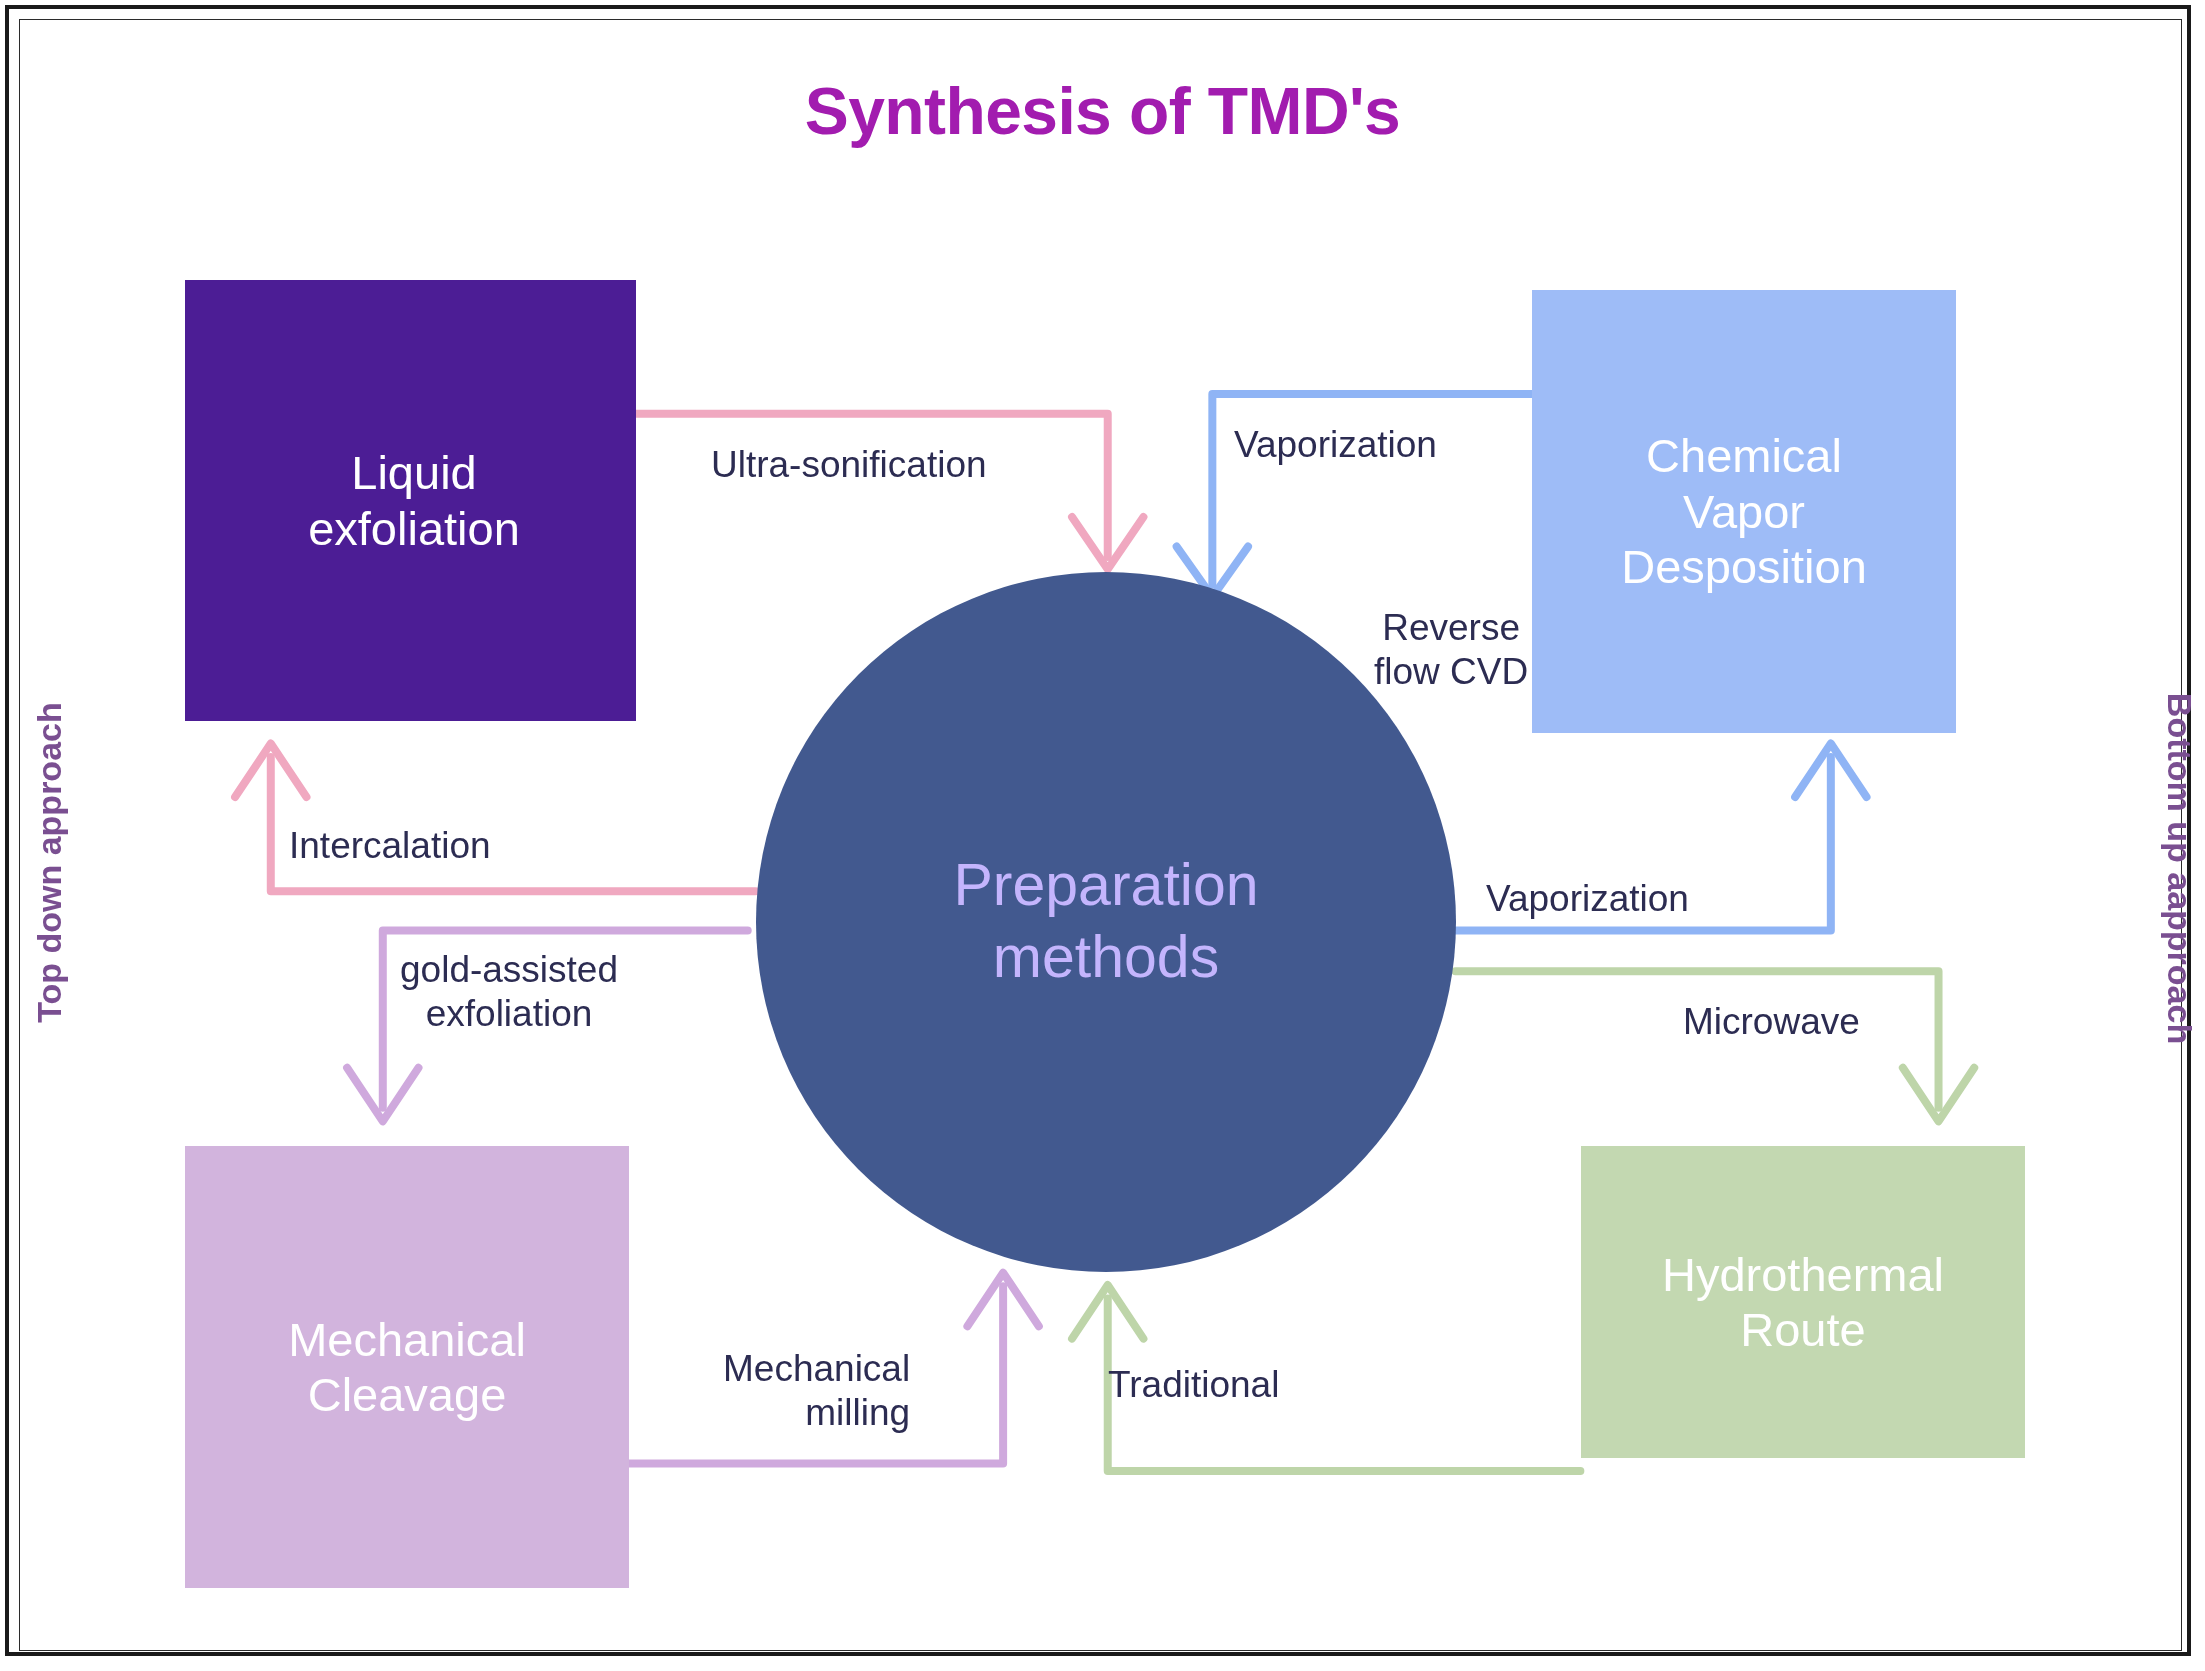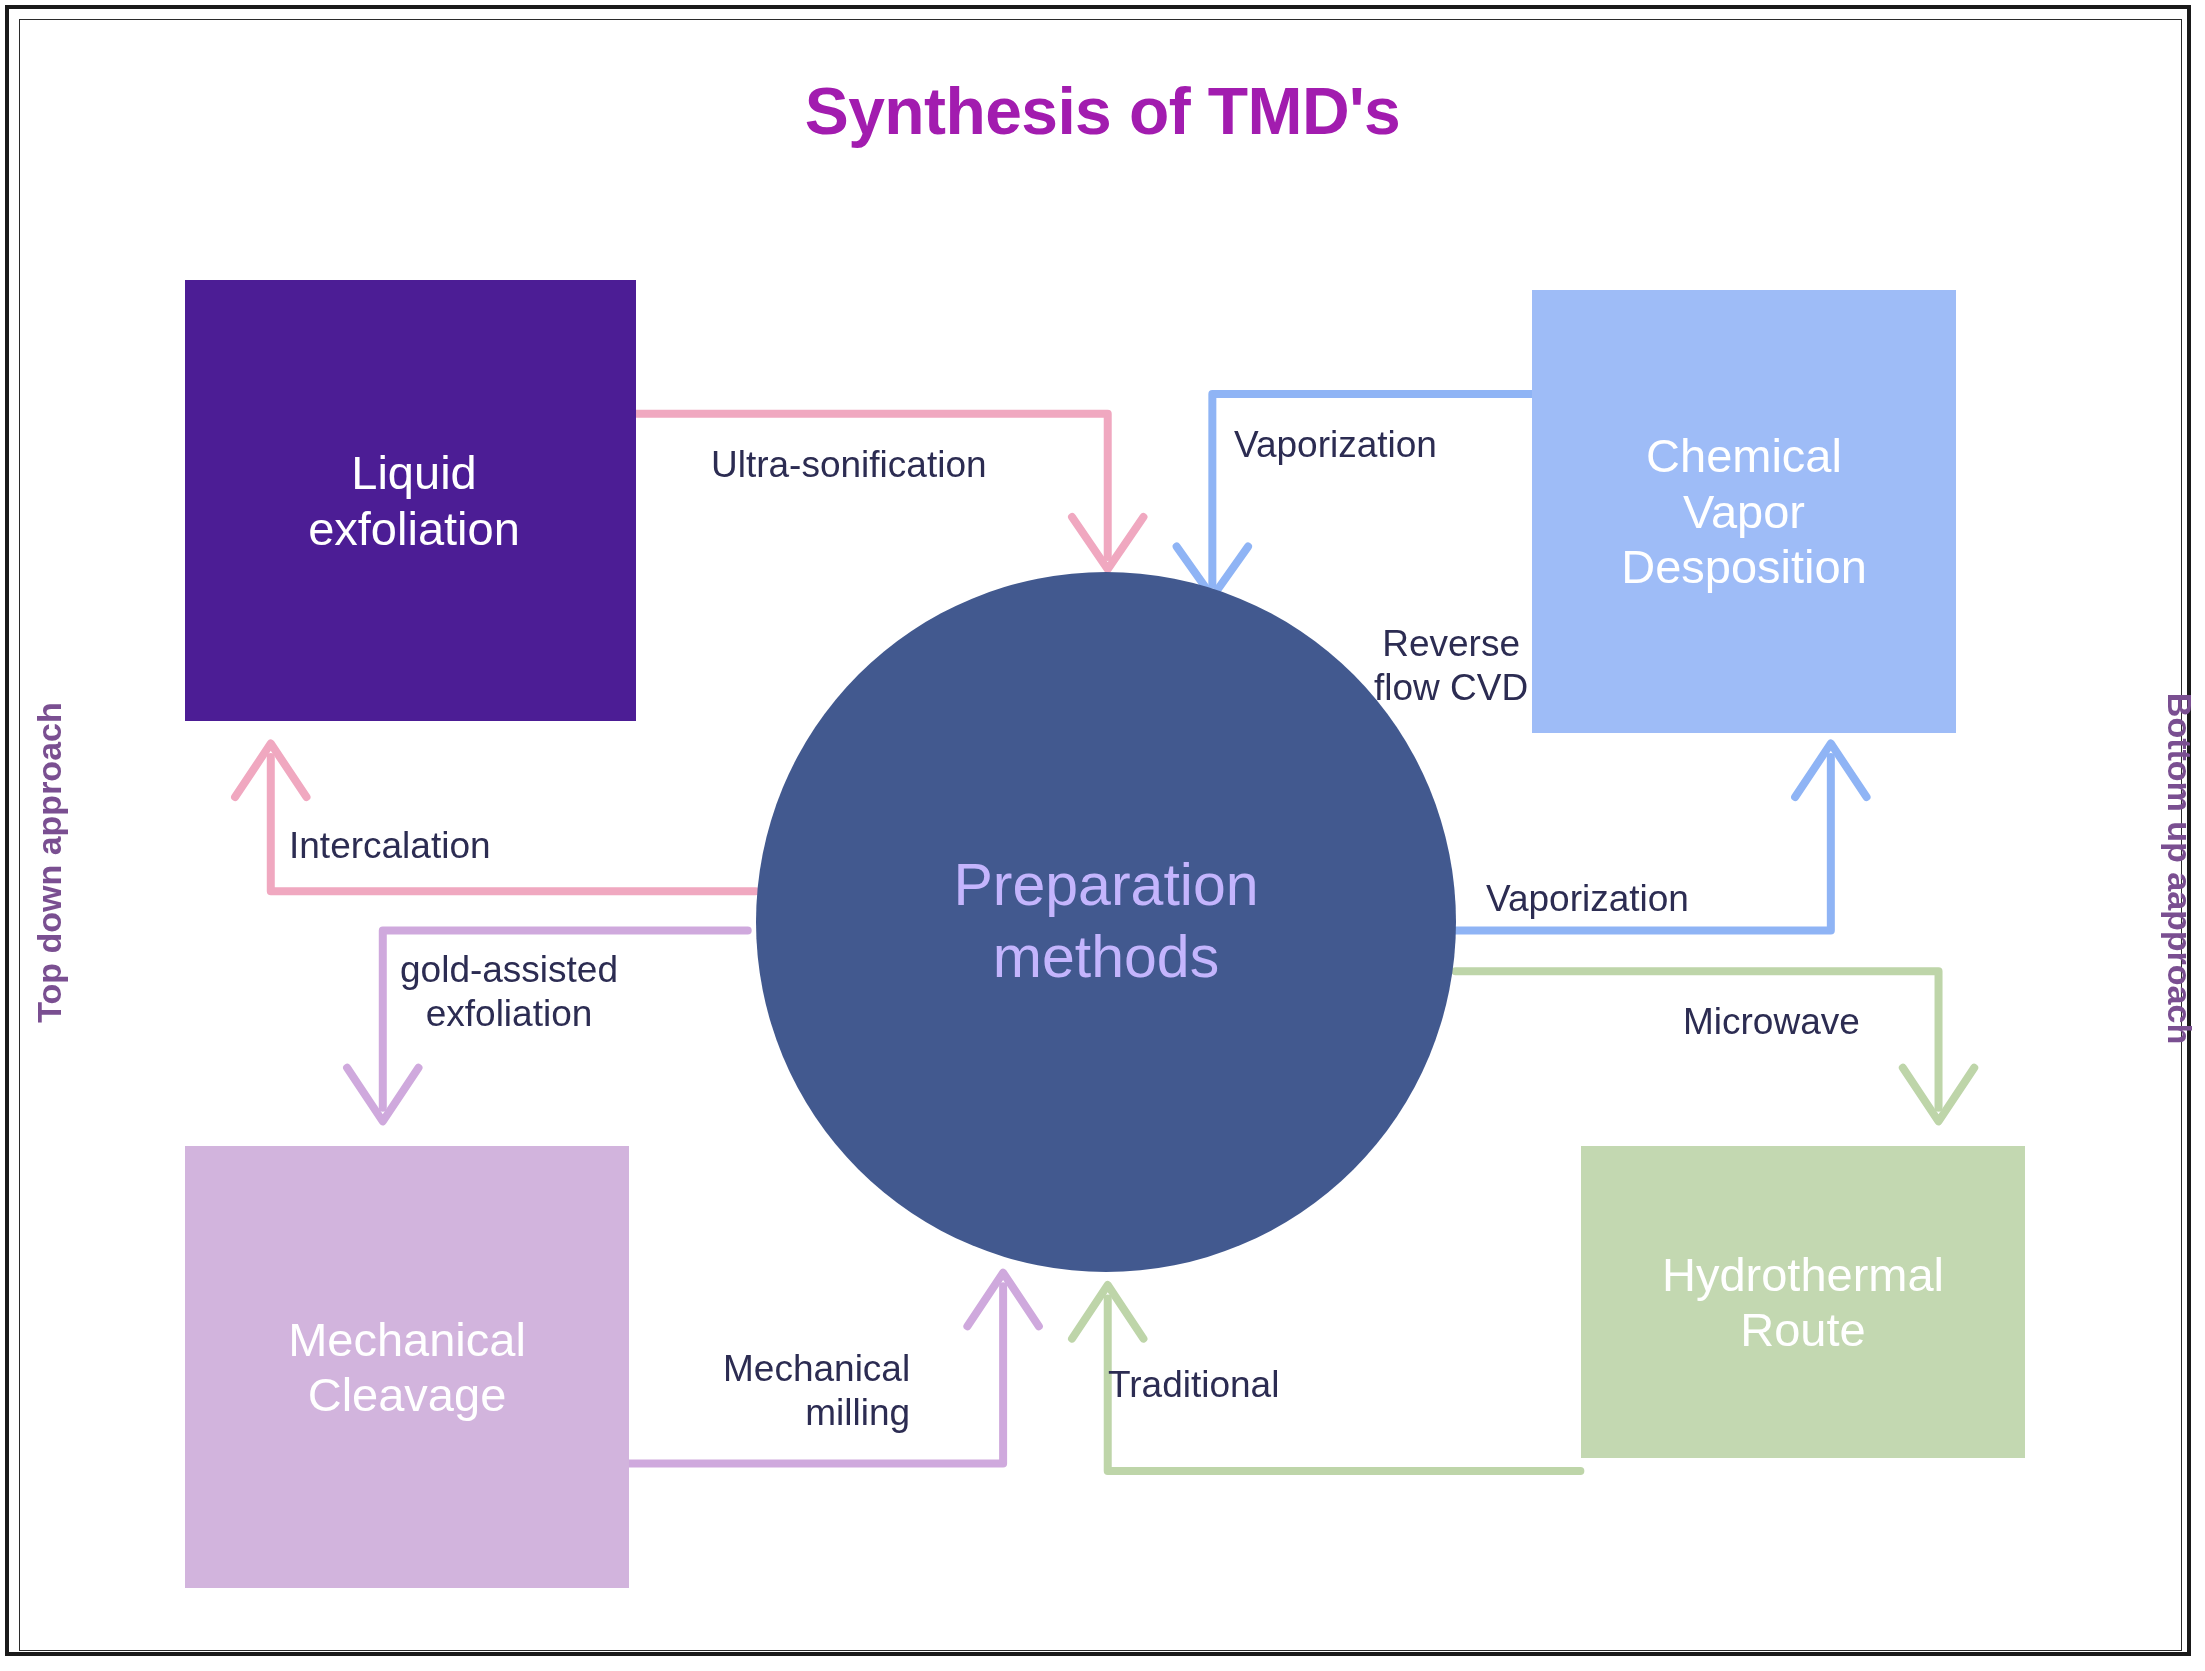--- a/index.html
+++ b/index.html
@@ -109,21 +109,21 @@
   
   .edge-label {
     position: absolute;
     color: #2c2c52;
     font-size: 37px;
     line-height: 1.18;
     white-space: pre-line;
   }
   #lbl-ultra    { left: 711px; top: 443px;  }
   #lbl-sulf     { left: 1234px; top: 423px;  }
-  #lbl-reverse  { left: 1374px; top: 606px;  text-align: center; margin-top: 16px; }
+  #lbl-reverse  { left: 1374px; top: 606px;  text-align: center; }
   #lbl-inter    { left: 289px;  top: 824px; }
   #lbl-gold     { left: 400px;  top: 948px; text-align: center; }
   #lbl-vapor    { left: 1486px; top: 877px; }
   #lbl-micro    { left: 1683px; top: 1000px; }
   #lbl-mill     { left: 723px; top: 1347px; text-align: right; }
   #lbl-trad     { left: 1108px; top: 1363px; }
 </style>
 </head>
 <body>
 

